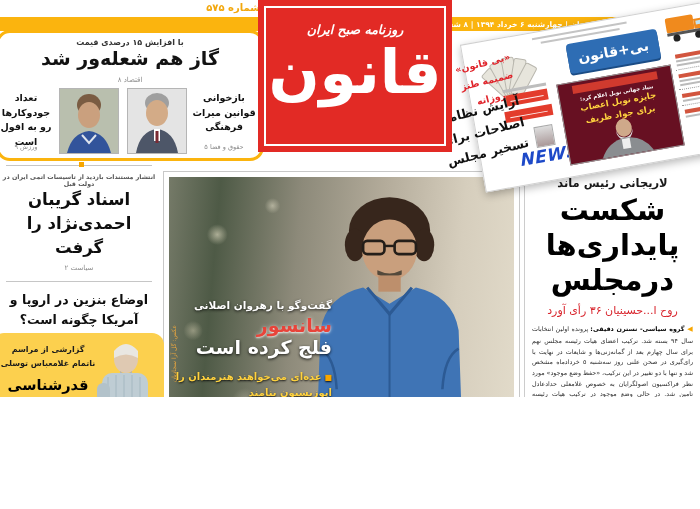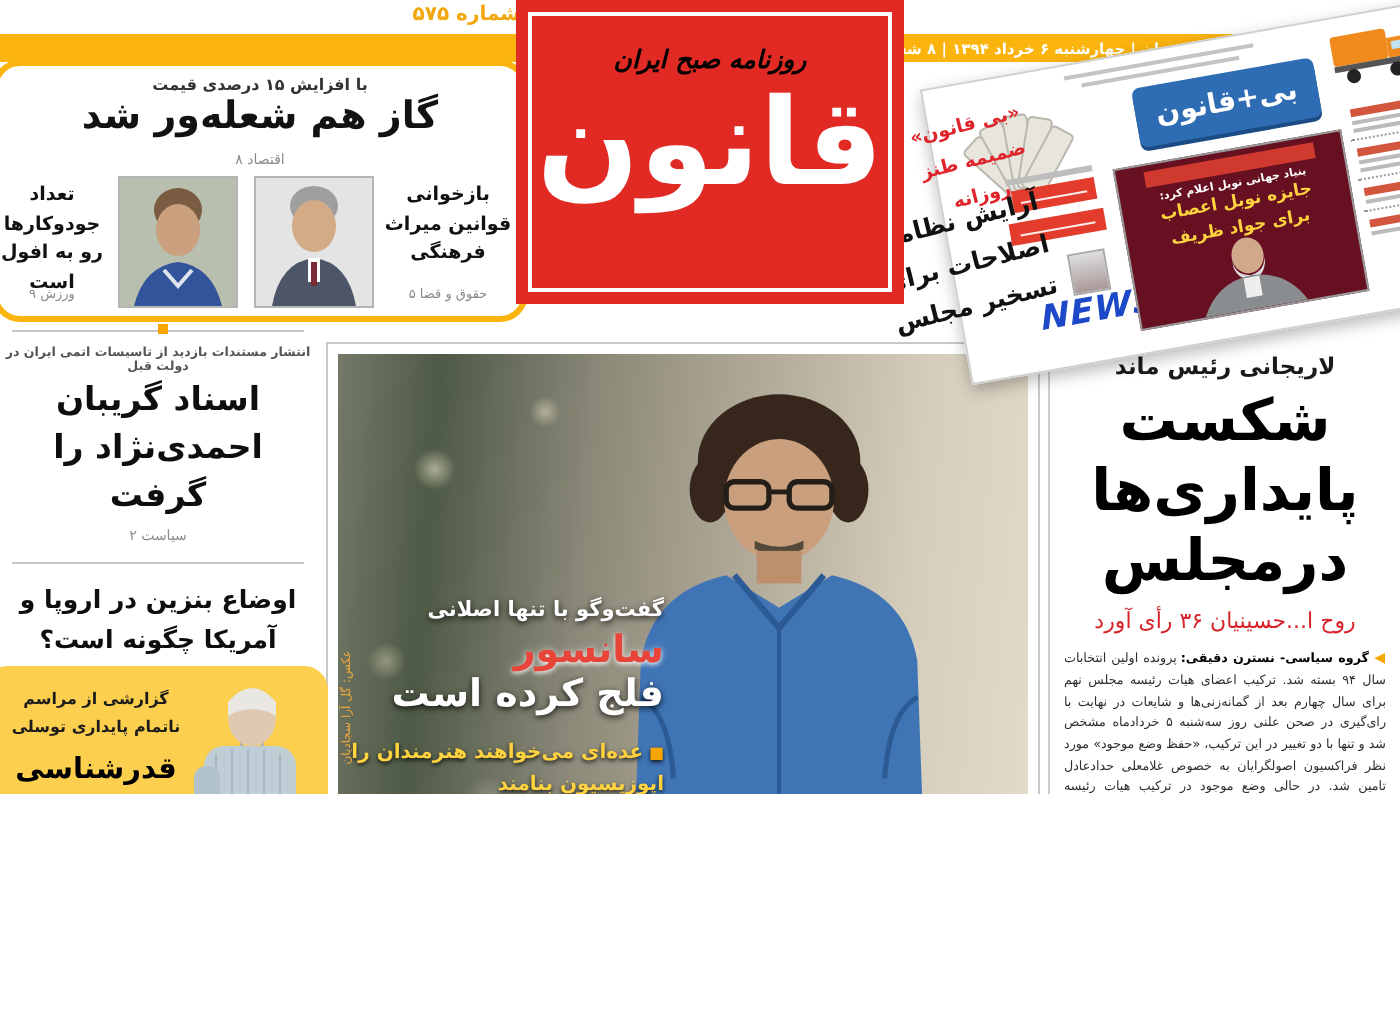--- a/index.html
+++ b/index.html
@@ -9,21 +9,21 @@
   
   #issue-no{position:absolute;right:440px;top:2px;font-size:10px;font-weight:bold;color:#f2a70c;}
   #date-bar{position:absolute;left:0;top:17px;width:700px;height:14px;background:#fbb40e;}
   #date-bar .txt{position:absolute;right:8px;top:2.5px;font-size:7.5px;font-weight:bold;color:#fff;white-space:nowrap;}
 
   
   #masthead{position:absolute;left:258px;top:0;width:194px;height:152px;background:#e22a25;
             padding:6px;box-sizing:border-box;z-index:5;}
   #masthead .inner{width:100%;height:100%;border:2px solid #fff;box-sizing:border-box;
             display:flex;flex-direction:column;align-items:center;}
-  #masthead .tagline{color:#000000;font-size:12.5px;font-weight:bold;font-style:italic;margin-top:14px;}
+  #masthead .tagline{color:#ffffff;font-size:12.5px;font-weight:bold;font-style:italic;margin-top:14px;}
   #masthead .title{color:#fff;font-size:60px;font-weight:bold;line-height:1.05;margin-top:4px;}
 
   
   #box-tl{position:absolute;left:-4px;top:30px;width:268px;height:131px;background:#fff;
           border:3px solid #fbb40e;border-radius:14px;box-sizing:border-box;z-index:2;}
   #box-tl .kicker{position:absolute;top:5px;width:100%;text-align:center;font-size:8px;font-weight:bold;color:#333;}
   #box-tl .head{position:absolute;top:14px;width:100%;text-align:center;font-size:19px;font-weight:bold;color:#121212;}
   #box-tl .sec{position:absolute;top:43px;width:100%;text-align:center;font-size:7px;color:#8a8a8a;padding-left:12px;}
   .teaser-photo{position:absolute;top:55px;width:60px;height:66px;border:1px solid #b5b5b5;box-sizing:border-box;overflow:hidden;}
   #photo-heritage{right:74px;background:linear-gradient(180deg,#e7e7e7,#cfcfcf);}
@@ -198,21 +198,21 @@
       <path d="M42 14 Q54 0 66 14 L66 21 Q54 14 42 21 Z" fill="#e9e7e2"></path>
       <path d="M48 34 Q54 40 60 34 L60 40 Q54 44 48 40 Z" fill="#b9b4ac"></path>
       <rect x="30" y="36" width="46" height="70" rx="10" fill="#bfcdd4"></rect>
       <path d="M36 40 L36 104 M44 38 L44 106 M52 38 L52 106 M60 38 L60 106 M68 40 L68 104" stroke="#a5b8c1" stroke-width="1"></path>
       <rect x="25" y="46" width="13" height="52" rx="6" fill="#b2c2ca"></rect>
       <circle cx="31" cy="101" r="5" fill="#dfc9b2"></circle>
       <rect x="36" y="102" width="36" height="70" fill="#57504a"></rect>
       <rect x="28" y="104" width="5" height="74" fill="#4a3a2a" transform="rotate(7 30 104)"></rect>
     </svg>
     <div class="txt">
-      <div class="kicker">گزارشی از مراسم ناتمام پایداری توسلی</div>
+      <div class="kicker">گزارشی از مراسم ناتمام غلامعباس توسلی</div>
       <div class="head">قدرشناسی از جامعه‌شناس</div>
     </div>
     <div class="pref">صفحه 6</div>
   </div>
 
   <div id="feature">
     <div class="photo">
       <svg class="man" width="225" height="315" viewBox="0 0 220 310">
         <ellipse cx="112" cy="44" rx="40" ry="33" fill="#37261c"></ellipse>
         <ellipse cx="78" cy="58" rx="10" ry="16" fill="#37261c"></ellipse>
@@ -224,21 +224,21 @@
         <path d="M100 83 Q112 89 124 83 L124 87 Q112 94 100 87 Z" fill="#53493b"></path>
         <path d="M104 92 Q112 97 120 92" stroke="#8a5f45" stroke-width="1.6" fill="none"></path>
         <rect x="101" y="88" width="22" height="16" fill="#bd8f6c"></rect>
         <path d="M38 310 L44 142 Q50 108 86 100 L112 116 L138 100 Q174 108 180 142 L186 310 Z" fill="#3f74b5"></path>
         <path d="M90 100 L112 126 L134 100" fill="none" stroke="#2c5a94" stroke-width="3"></path>
         <line x1="112" y1="126" x2="112" y2="282" stroke="#2c5a94" stroke-width="2"></line>
         <path d="M44 160 Q58 168 60 200 M180 160 Q166 168 164 200" stroke="#2c5a94" stroke-width="2.5" fill="none"></path>
         <rect x="56" y="278" width="112" height="32" fill="#222b3a"></rect>
       </svg>
       <div class="ovl">
-        <div class="k">گفت‌وگو با تنها اصلانی</div>
+        <div class="k">گفت‌وگو با رهروان اصلانی</div>
         <div class="hl-red">سانسور</div>
         <div class="hl">فلج کرده است</div>
         <div class="bullets">
           <div class="bullet">عده‌ای می‌خواهند هنرمندان را اپوزیسیون بنامند</div>
         </div>
       </div>
       <div class="pref">صفحه ۶</div>
       <div class="credit">عکس: گل آرا سجادیان</div>
     </div>
   </div>

